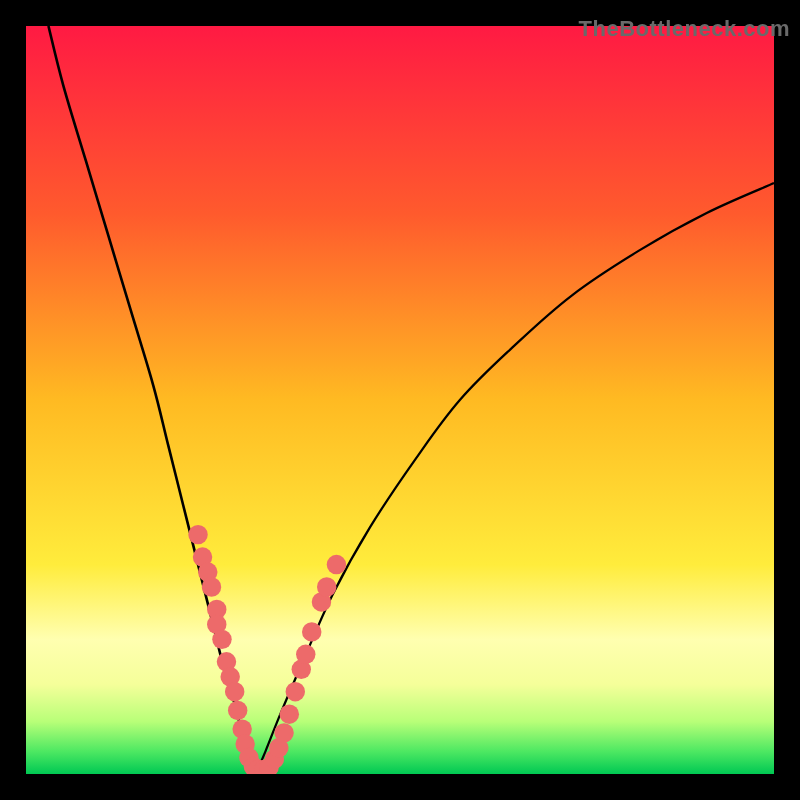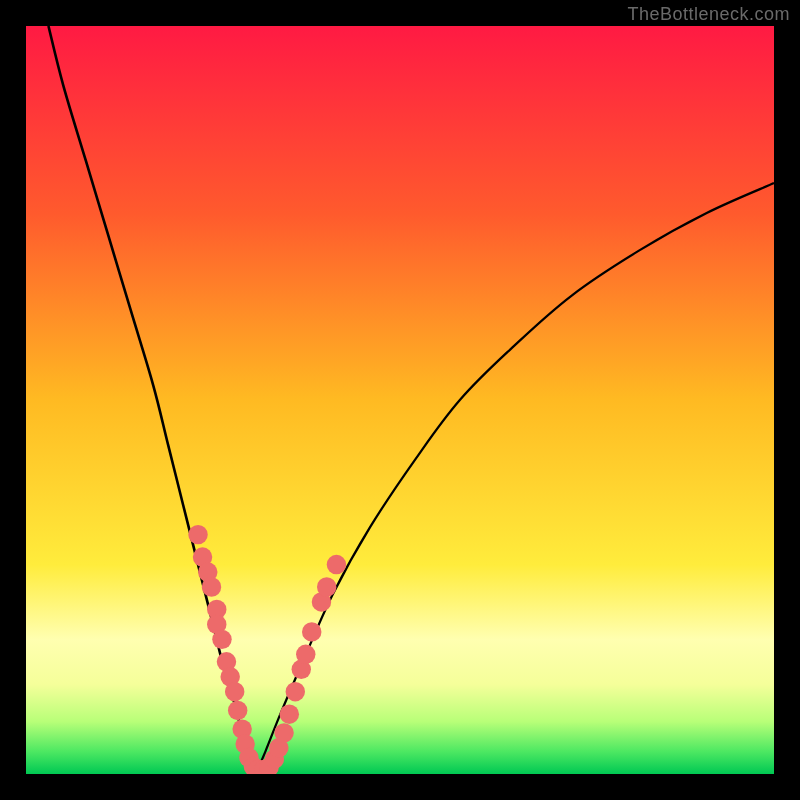--- a/index.html
+++ b/index.html
@@ -37,25 +37,25 @@
   svg.curve-layer {
     position: absolute;
     top: 0;
     left: 0;
     width: 748px;
     height: 748px;
     overflow: visible;
   }
   .watermark {
     position: absolute;
-    top: 4px;
+    top: 16px;
     right: 10px;
     color: #6a6a6a;
-    font-size: 18px;
-    font-weight: 400;
+    font-size: 22px;
+    font-weight: 700;
     letter-spacing: 0.5px;
     pointer-events: none;
   }
 </style>
 </head>
 <body>
 
 <div class="frame">
 
   <div class="plot-area">

